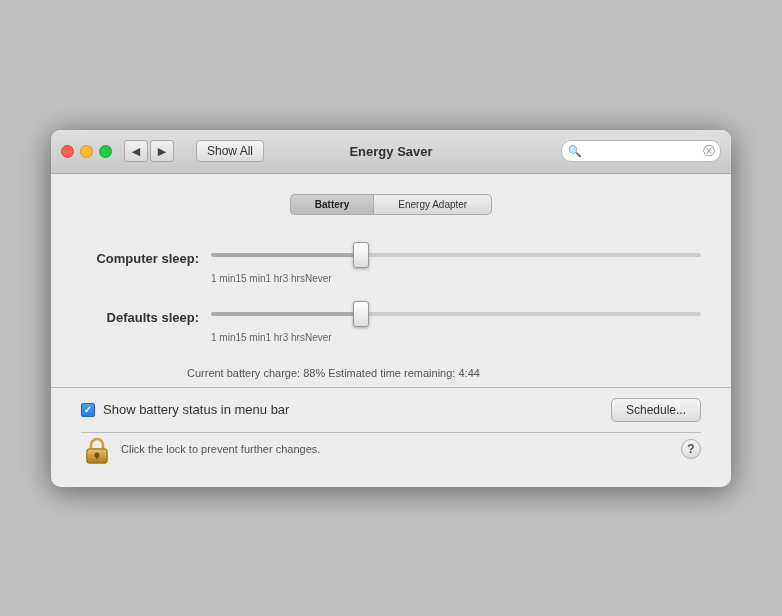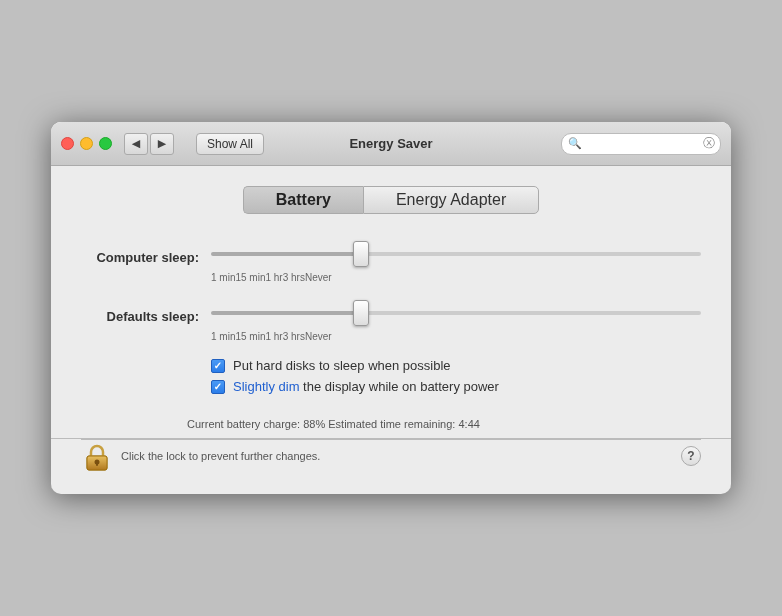--- a/index.html
+++ b/index.html
@@ -111,22 +111,22 @@
     }
     .content {
       padding: 20px 30px 16px;
     }
     .tabs {
       display: flex;
       justify-content: center;
       margin-bottom: 18px;
     }
     .tab {
-      padding: 4px 32px;
-      font-size: 16px;
+      padding: 4px 24px;
+      font-size: 10px;
       cursor: pointer;
       border: 1px solid #aaa;
       background: linear-gradient(to bottom, #f0f0f0, #d8d8d8);
       color: #333;
     }
     .tab:first-child {
       border-radius: 5px 0 0 5px;
       border-right: none;
     }
     .tab:last-child {
@@ -363,39 +363,34 @@
             <span class="slider-mark">1 min</span>
             <span class="slider-mark">15 min</span>
             <span class="slider-mark">1 hr</span>
             <span class="slider-mark">3 hrs</span>
             <span class="slider-mark">Never</span>
           </div>
         </div>
       </div>
     </div>
 
-    <div class="checkboxes">
-      <div class="checkbox-row">
-        <div class="checkbox checked"></div>
-        <span>Put hard disks to sleep when possible</span>
-      </div>
-      <div class="checkbox-row">
-        <div class="checkbox checked"></div>
-        <span>
-          <span class="blue-text">Slightly dim</span><span> the display while on battery power</span>
-        </span>
-      </div>
-    </div>
 
     <div class="status-row">
       <span class="status-text">Current battery charge: 88%  Estimated time remaining: 4:44</span>
     </div>
 
     <div class="divider"></div>
 
+    <div class="show-battery-row">
+      <div class="show-battery-left">
+        <div class="checkbox checked" style="margin-right:8px;"></div>
+        <span>Show battery status in menu bar</span>
+      </div>
+      <button class="schedule-btn">Schedule...</button>
+    </div>
 
     <div class="bottom-bar">
 
       <svg class="lock-icon" viewBox="0 0 32 32" xmlns="http://www.w3.org/2000/svg">
         <rect x="6" y="16" width="20" height="14" rx="2" ry="2" fill="#c8a040" stroke="#a08020" stroke-width="1"></rect>
         <path d="M10 16 V12 a6 6 0 0 1 12 0 V16" fill="none" stroke="#c8a040" stroke-width="2.5" stroke-linecap="round"></path>
         <rect x="6" y="16" width="20" height="14" rx="2" ry="2" fill="url(#lockGrad)" stroke="#a07010" stroke-width="1"></rect>
         <defs>
           <linearGradient id="lockGrad" x1="0" y1="0" x2="0" y2="1">
             <stop offset="0%" stop-color="#e8c060"></stop>

